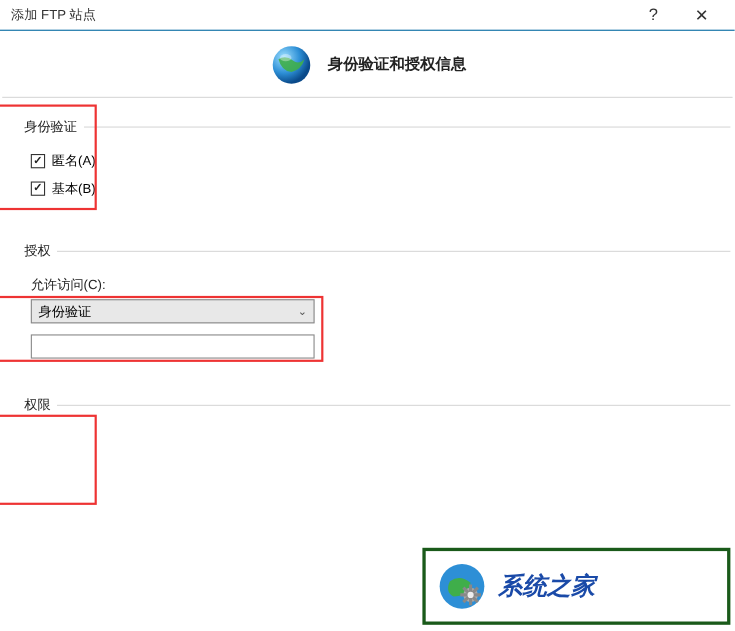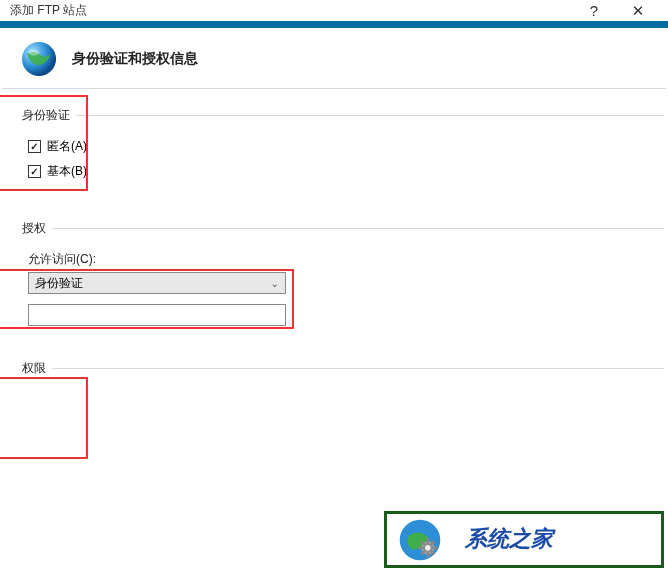--- a/index.html
+++ b/index.html
@@ -11,36 +11,37 @@
     height: 574px;
     overflow: hidden;
     position: relative;
   }
   .titlebar {
     height: 28px;
     display: flex;
     align-items: center;
     padding: 0 8px 0 10px;
     background: #fff;
-    border-bottom: 7px solid #0369a1;
+    border-bottom: 1px solid #0369a1;
   }
   .titlebar .title { flex: 1; color: #333; }
   .titlebar .tbtn {
     width: 44px;
     height: 28px;
     display: flex;
     align-items: center;
     justify-content: center;
     font-size: 15px;
     color: #333;
   }
   .header {
     display: flex;
     align-items: center;
     padding: 10px 18px 8px 18px;
+    justify-content: center;
   }
   .globe { width: 42px; height: 42px; margin-right: 12px; }
   .header-title { font-size: 14px; font-weight: bold; color: #222; }
   .divider {
     height: 1px;
     background: #d8d8d8;
     margin: 0 2px;
   }
   .content {
     padding: 18px 4px 0 22px;
@@ -106,27 +107,27 @@
     align-items: center;
     justify-content: center;
     font-size: 12px;
     color: #222;
   }
   .watermark {
     position: absolute;
     right: 4px;
     bottom: 6px;
     width: 280px;
-    height: 57px;
+    height: 70px;
     border: 3px solid #1a5a1a;
     background: #fff;
     display: flex;
     align-items: center;
     padding: 4px 8px;
-    gap: 20px;
+    gap: 8px;
   }
   .wm-icon { width: 50px; height: 50px; }
   .wm-text { display:flex; flex-direction:column; line-height:1.2;}
   .wm-top { font-size: 22px; font-weight: bold; color: #1a4aa8; font-style: italic; }
   .wm-bot { font-size: 14px; color: #1a4aa8; font-style: italic; }
   fieldset { border:none; border-top:1px solid #d8d8d8; padding-top:6px; margin-bottom:4px;}
   legend { padding-right:6px; color:#222;}
 </style>
 </head>
 <body>

